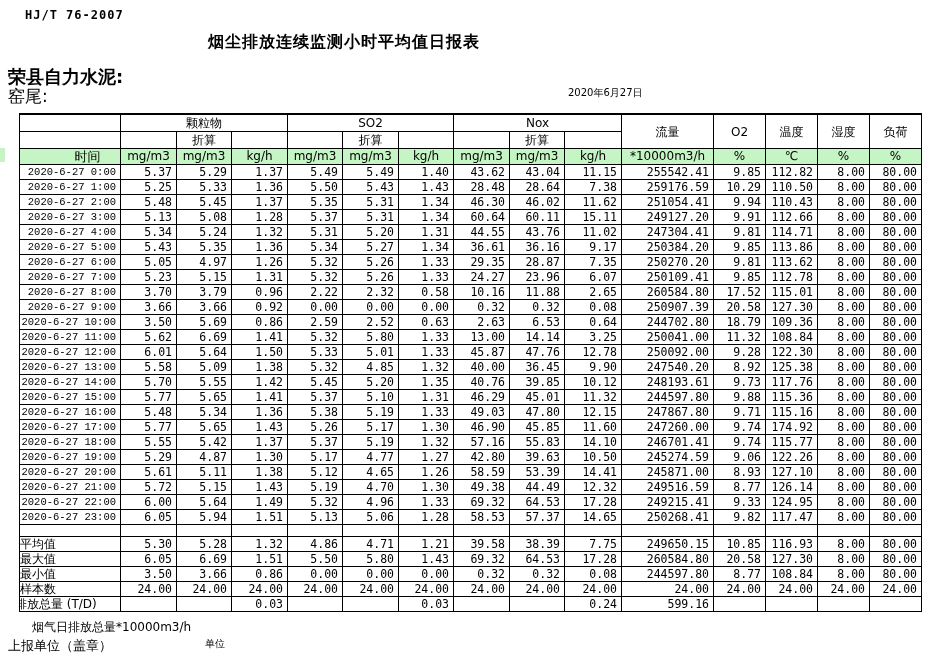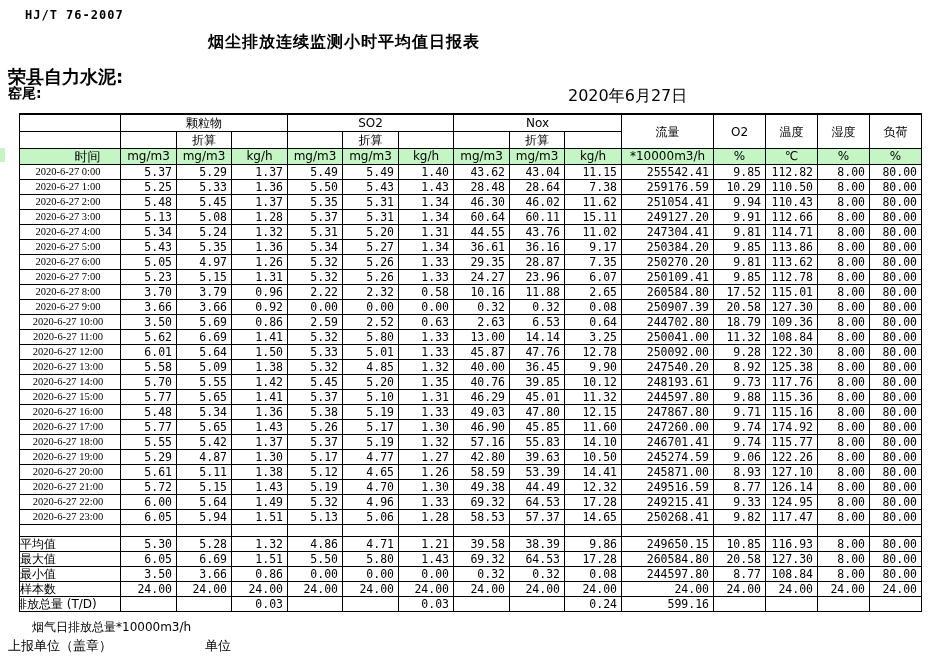--- a/index.html
+++ b/index.html
@@ -3,47 +3,47 @@
 <meta charset="utf-8">
 <style>
   html,body { margin:0; padding:0; background:#fff; }
   .page { position:relative; width:935px; height:659px; background:#ffffff; overflow:hidden;
           font-family:"DejaVu Sans","Liberation Sans",sans-serif; color:#000; }
 
   .doc-standard { position:absolute; left:25px; top:8px; font-size:12px; font-weight:bold;
                   font-family:"DejaVu Sans Mono","Liberation Mono",monospace; letter-spacing:1px; }
   .doc-title { position:absolute; left:208px; top:32px; font-size:16px; font-weight:bold; letter-spacing:1px; }
   .company   { position:absolute; left:8px;  top:65px; font-size:18px; font-weight:bold; }
-  .location  { position:absolute; left:8px;  top:85px; font-size:14px; font-weight:bold; }
-  .report-date { position:absolute; left:568px; top:86px; font-size:16px; }
+  .location  { position:absolute; left:8px;  top:85px; font-size:17px; font-weight:normal; }
+  .report-date { position:absolute; left:568px; top:86px; font-size:10px; }
 
   .green-strip { position:absolute; left:0; top:148px; width:5px; height:14px; background:#c5f5c5; }
 
   table.report { position:absolute; left:19px; top:113px; width:902px;
                  border-collapse:collapse; table-layout:fixed; }
   table.report td, table.report th {
     border:1px solid #000; padding:0 4px 0 0; height:14px; line-height:14px;
     overflow:hidden; white-space:nowrap; font-weight:normal;
   }
   table.report thead tr:first-child td,
   table.report thead tr:first-child th { border-top:2px solid #000; }
   table.report thead td, table.report thead th { text-align:center; padding:0; font-size:12px; }
   tr.hrow td, tr.hrow th { height:16px; line-height:16px; }
   tr.unit-row td, tr.unit-row th { background:#c5f5c5; height:15px; line-height:15px; font-size:11px; }
   tr.unit-row th.time-h { font-size:13px;padding-left:35px; }
   td.num { text-align:right; font-family:"DejaVu Sans Mono","Liberation Mono",monospace; font-size:11.5px; }
-  td.time-cell { text-align:center; font-family:Liberation Serif, serif; font-size:10.5px;margin-top:12px; }
+  td.time-cell { text-align:right; font-family:Liberation Mono, monospace; font-size:10.5px;margin-top:12px; }
   td.sum-label { text-align:left; font-size:12px; }
   tr.spacer-row td { height:11px; line-height:11px; }
   td.total-label { overflow:visible; text-align:left; font-size:12px; padding:0; }
   td.total-label span { position:relative; left:-17px; white-space:nowrap; }
 
   .flue-total  { position:absolute; left:8px; top:619px; font-size:12px;margin-left:24px; }
   .report-unit { position:absolute; left:8px; top:637px; font-size:13px; }
-  .unit-label  { position:absolute; left:205px; top:637px; font-size:13px; }
+  .unit-label  { position:absolute; left:205px; top:637px; font-size:10px; }
 </style>
 </head>
 <body>
 
 <div class="page">
   <div class="doc-standard">HJ/T  76-2007</div>
   <div class="doc-title">烟尘排放连续监测小时平均值日报表</div>
   <div class="company">荣县自力水泥:</div>
   <div class="location">窑尾:</div>
   <div class="report-date">2020年6月27日</div>
@@ -539,21 +539,21 @@
         <tr>
           <td class="sum-label">平均值</td>
           <td class="num">5.30</td>
           <td class="num">5.28</td>
           <td class="num">1.32</td>
           <td class="num">4.86</td>
           <td class="num">4.71</td>
           <td class="num">1.21</td>
           <td class="num">39.58</td>
           <td class="num">38.39</td>
-          <td class="num">9.86</td>
+          <td class="num">7.75</td>
           <td class="num">249650.15</td>
           <td class="num">10.85</td>
           <td class="num">116.93</td>
           <td class="num">8.00</td>
           <td class="num">80.00</td>
         </tr>
         <tr>
           <td class="sum-label">最大值</td>
           <td class="num">6.05</td>
           <td class="num">6.69</td>

